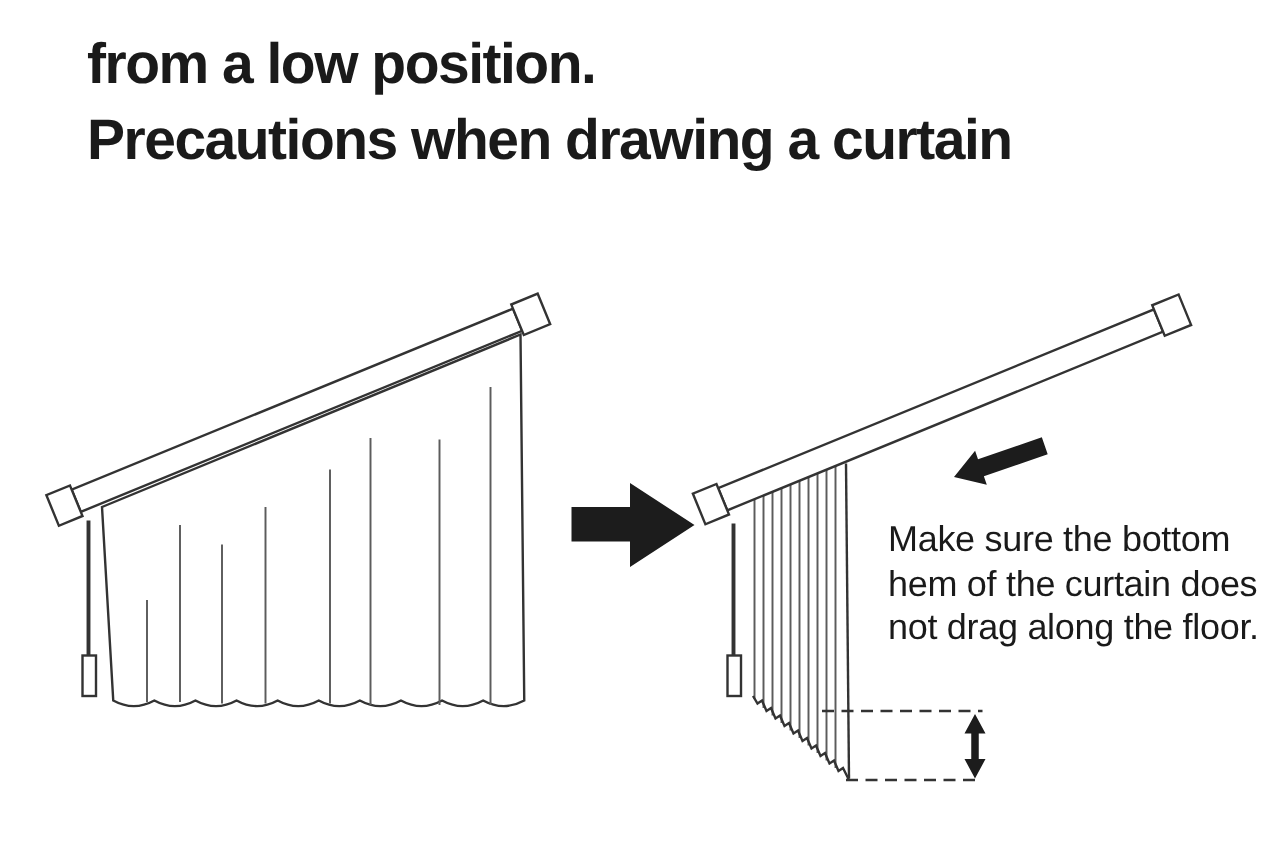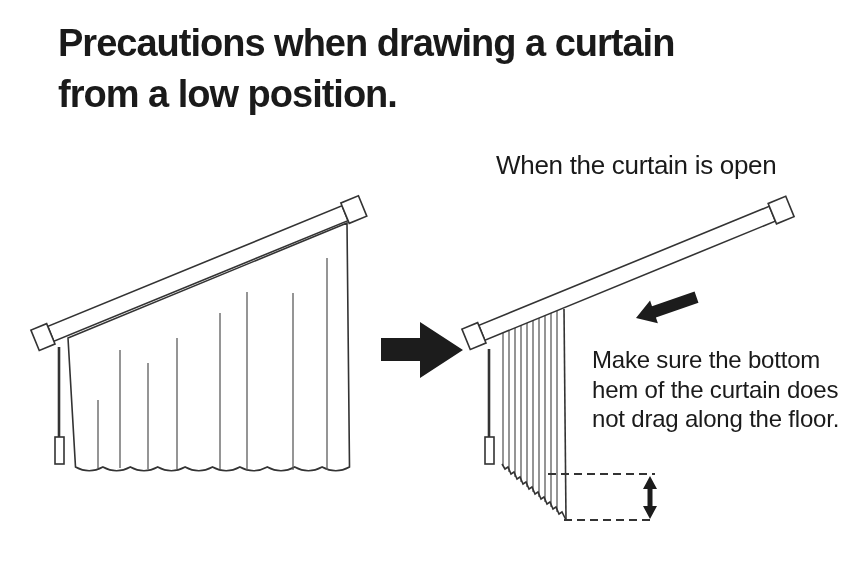--- a/index.html
+++ b/index.html
@@ -35,25 +35,24 @@
   .cord{stroke:var(--line,#333);stroke-width:2.6;fill:none;}
   .solid{fill:var(--arrow,#1c1c1c);stroke:none;}
   .dash{stroke:var(--line,#333);stroke-width:1.8;stroke-dasharray:8 5;fill:none;}
 </style>
 </head>
 <body>
 
 <div class="canvas">
 
   <div class="title">
+    <div>from a low position.</div>
     <div>Precautions when drawing a curtain</div>
-    <div>from a low position.</div>
   </div>
 
-  <div class="panel-label open">When the curtain is open</div>
 
   <svg class="art" width="847" height="567" viewBox="0 0 847 567">
 
     <g>
 
       <path class="whitefill" d="M68,338 L347,223 L349.5,467
            q-13.7,7.5 -27.4,0 q-13.7,7.5 -27.4,0 q-13.7,7.5 -27.4,0 q-13.7,7.5 -27.4,0
            q-13.7,7.5 -27.4,0 q-13.7,7.5 -27.4,0 q-13.7,7.5 -27.4,0 q-13.7,7.5 -27.4,0
            q-13.7,7.5 -27.4,0 q-13.7,7.5 -27.4,0 Z"></path>
 

